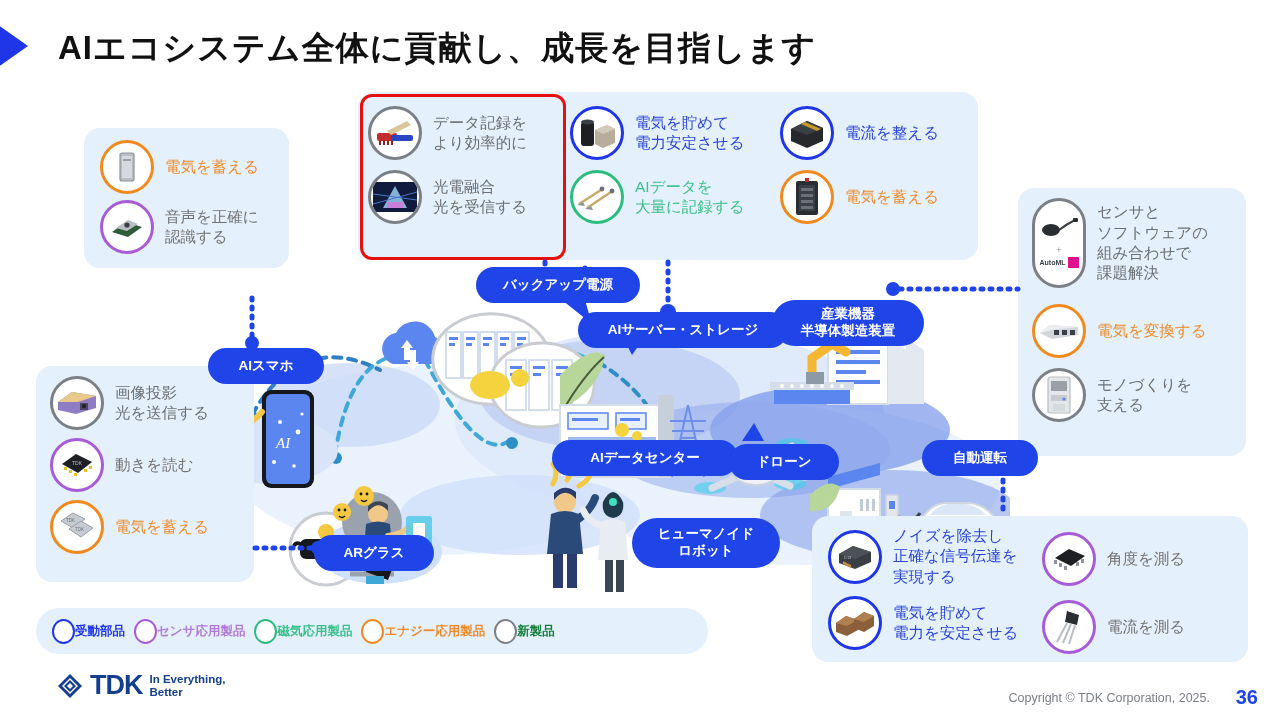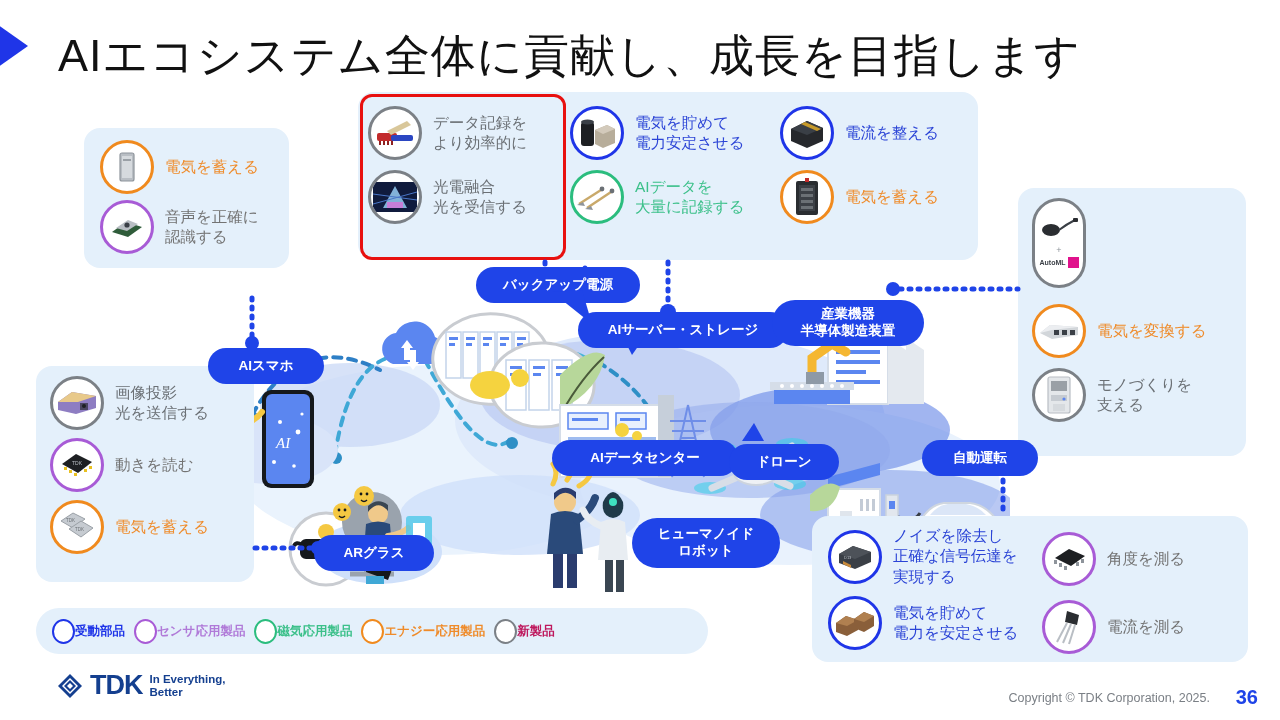--- a/index.html
+++ b/index.html
@@ -12,21 +12,21 @@
   .slide{position:absolute;inset:0;}
 
   
   .title-arrow{
     position:absolute;left:-6px;top:22px;width:0;height:0;
     border-top:24px solid transparent;border-bottom:24px solid transparent;
     border-left:34px solid #1f35e8;
   }
   .title{
     position:absolute;left:58px;top:26px;
-    font-size:45px;font-weight:normal;color:#111111;letter-spacing:1px;
+    font-size:33px;font-weight:bold;color:#111111;letter-spacing:1px;
     white-space:nowrap;
   }
 
   
   .card{position:absolute;background:#e4f0fb;border-radius:16px;}
   .redbox{
     position:absolute;border:3px solid #e8100f;border-radius:12px;
     pointer-events:none;
   }
 
@@ -451,20 +451,24 @@
             <ellipse cx="12" cy="12" rx="9" ry="6" fill="#2a2d31"></ellipse>
             <path d="M20 12 q 8 -6 16 -10" stroke="#3a3f46" stroke-width="2" fill="none"></path>
             <rect x="34" y="0" width="5" height="4" rx="1" fill="#2a2d31"></rect>
           </svg>
         <div style="font-size:9px;color:#8e949b;line-height:1;">+</div>
         <div style="display:flex;align-items:center;gap:2px;">
           <span style="font-size:7px;font-weight:bold;color:#3a3f46;">AutoML</span>
           <span style="width:11px;height:11px;background:#e0128c;display:inline-block;"></span>
         </div>
       </div>
+      <div class="itxt t-gray">センサと
+ソフトウェアの
+組み合わせで
+課題解決</div>
     </div>
     <div class="item" style="left:14px;top:116px;">
       <div class="bub orange">
         <svg width="42" height="24" viewBox="0 0 42 24">
             <path d="M2 14 L12 6 L40 8 L40 16 L14 20 Z" fill="#d2d6da"></path>
             <path d="M2 14 L12 6 L40 8 L14 11 Z" fill="#eceef1"></path>
             <g fill="#3a3f46">
               <rect x="16" y="11" width="5" height="5"></rect>
               <rect x="24" y="11" width="5" height="5"></rect>
               <rect x="32" y="11" width="5" height="5"></rect>
@@ -646,21 +650,21 @@
     <div class="lg">
       <span class="lgc" style="border-color:#2bbd7e;"></span>
       <span class="lgt" style="color:#3cc08a;">磁気応用製品</span>
     </div>
     <div class="lg">
       <span class="lgc" style="border-color:#f08a1e;"></span>
       <span class="lgt" style="color:#ef8b2a;">エナジー応用製品</span>
     </div>
     <div class="lg">
       <span class="lgc" style="border-color:#7b8086;"></span>
-      <span class="lgt" style="color:#be185d;text-align:right;">新製品</span>
+      <span class="lgt" style="color:#15803d;text-align:right;">新製品</span>
     </div>
   </div>
 
   <div class="tdklogo">
     <svg width="26" height="26" viewBox="0 0 26 26">
         <path d="M13 1 L25 13 L13 25 L1 13 Z" fill="#143f8f"></path>
         <path d="M13 5 L21 13 L13 21 L5 13 Z" fill="#fff"></path>
         <path d="M13 7 L19 13 L13 19 L7 13 Z" fill="#143f8f"></path>
         <path d="M13 10 L16 13 L13 16 L10 13 Z" fill="#fff"></path>
       </svg>

